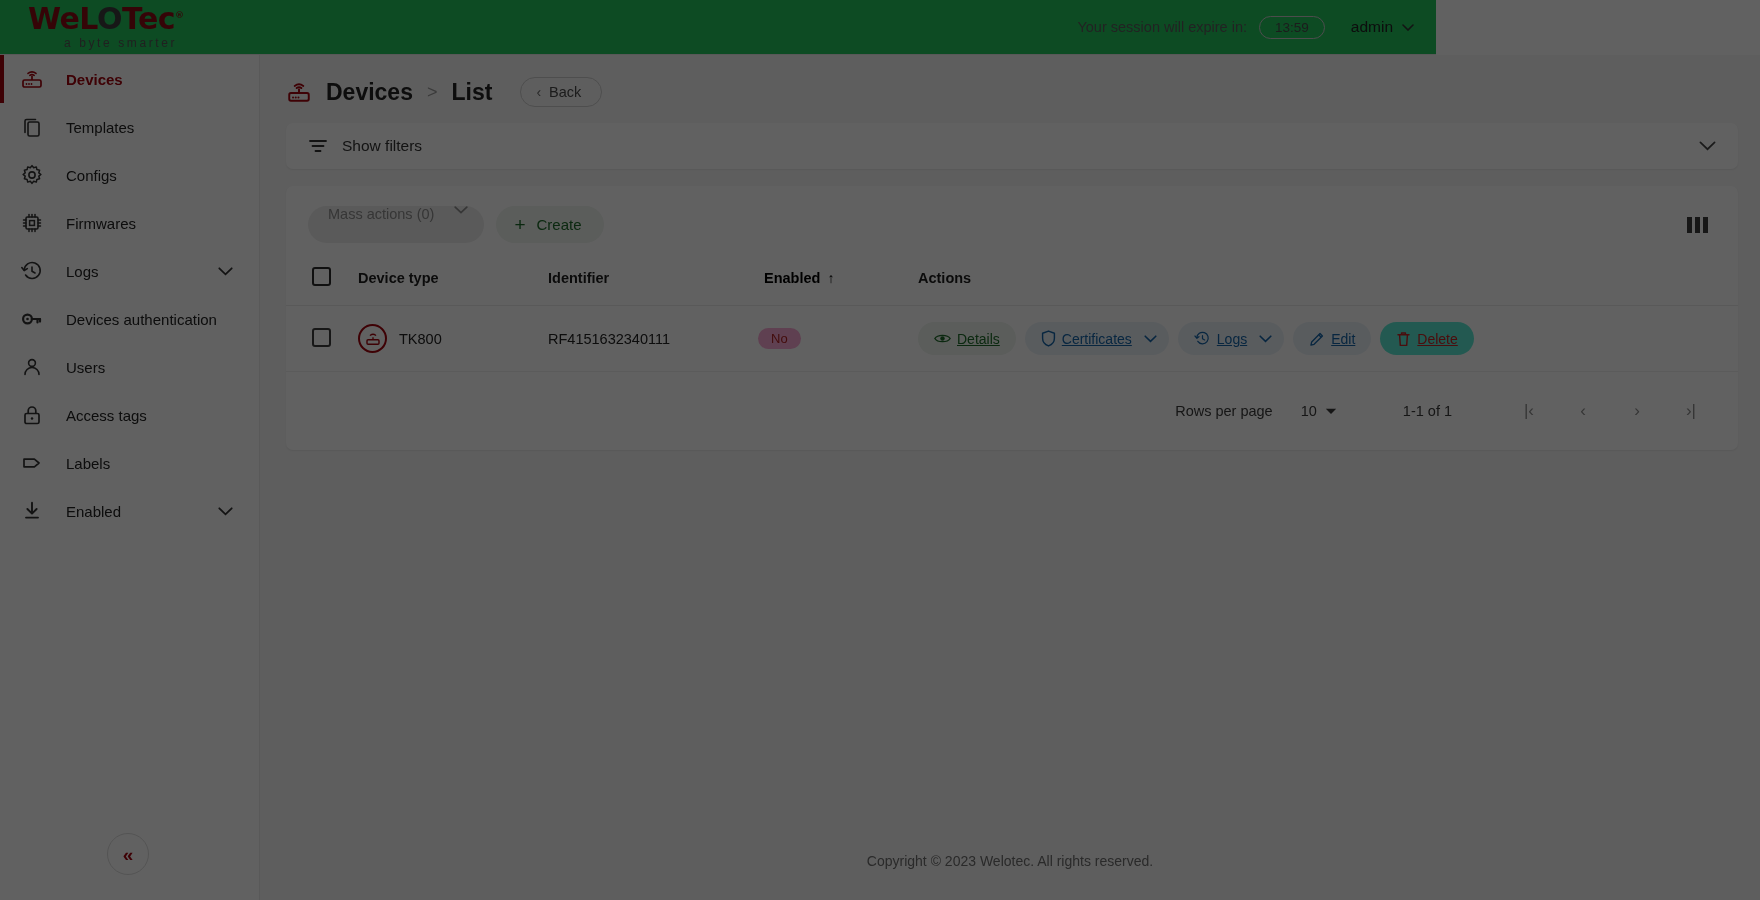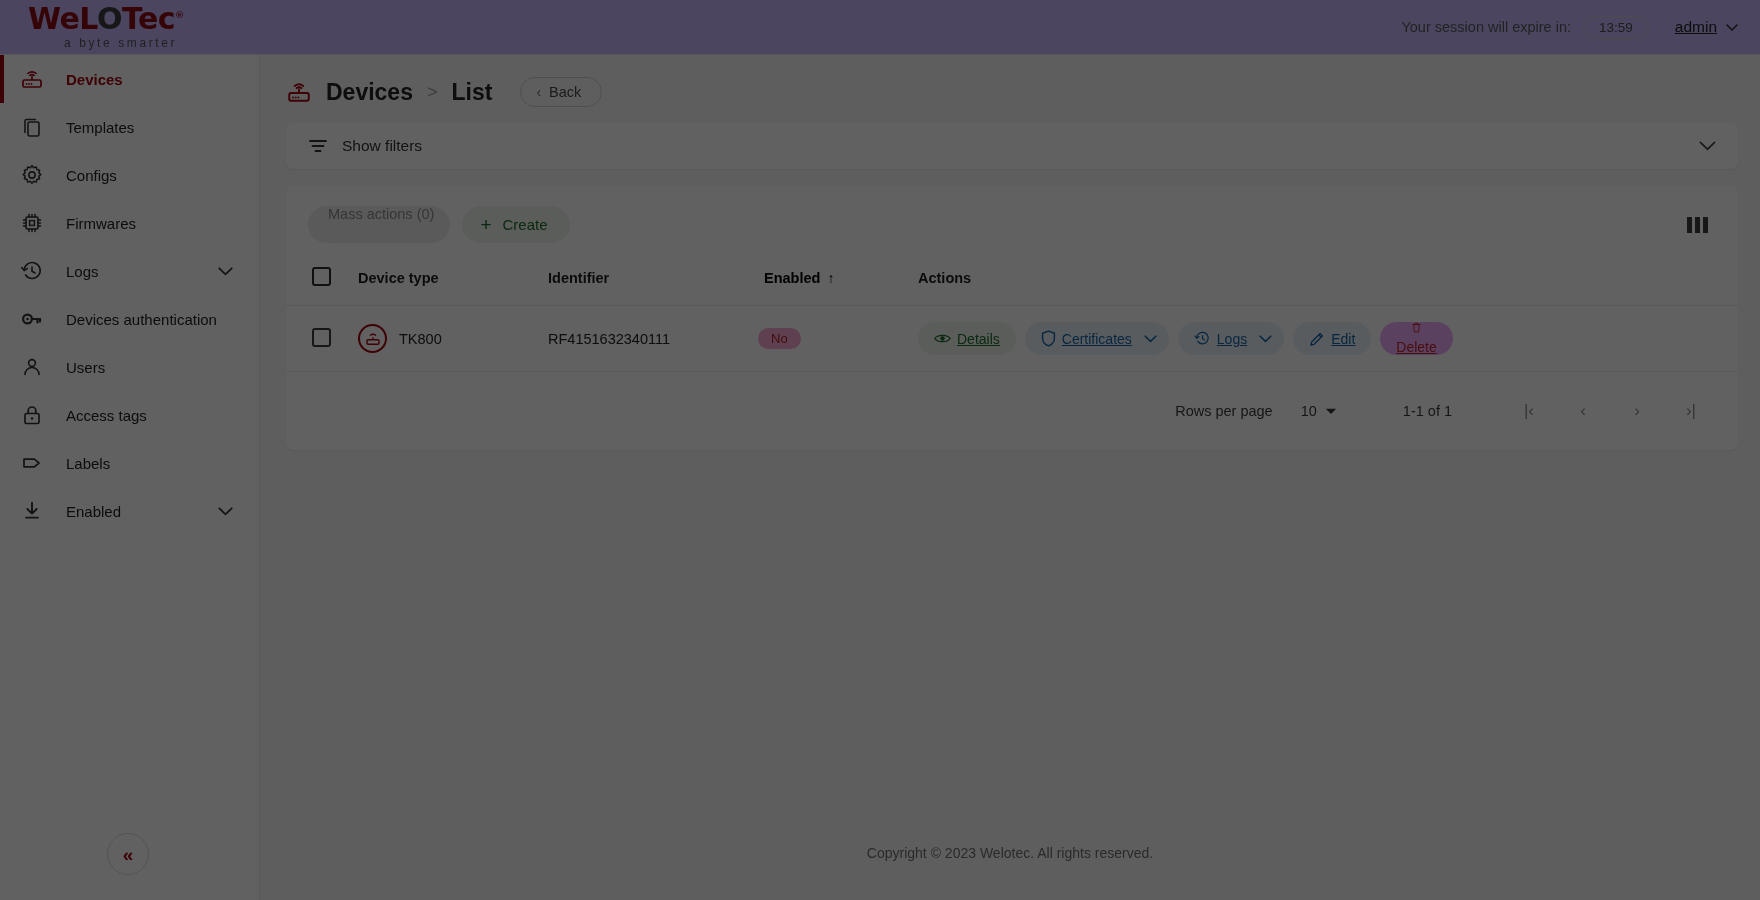--- a/index.html
+++ b/index.html
@@ -19,22 +19,22 @@
   #scrim {
     position: absolute; inset: 0;
     background: rgba(0,0,0,0.62);
     z-index: 50;
     pointer-events: none;
   }
 
   
   .topbar {
     position: absolute; top: 0; left: 0;
-    width: 1760px; height: 55px;
-    background: #c4b5fd;
+    width: 1436px; height: 55px;
+    background: #22c55e;
     display: flex; align-items: center;
     border-bottom: 1px solid #e8e8e8;
     z-index: 5;
   }
   .logo-wrap {
     width: 260px; padding-left: 28px;
     display: flex; flex-direction: column; align-items: flex-start;
   }
   .logo-main {
     font-size: 30px; font-weight: 700; letter-spacing: -0.5px;
@@ -53,21 +53,21 @@
     margin-left: auto; display: flex; align-items: center; gap: 12px;
     padding-right: 22px;
   }
   .session-label { font-size: 14.5px; color: #5a5a5a; }
   .session-timer {
     border: 1px solid #c9c9c9; border-radius: 14px;
     padding: 3px 15px; font-size: 13.5px; color: #4a4a4a;
   }
   .user-menu {
     display: flex; align-items: center; gap: 9px;
-    margin-left: 14px; font-size: 15.5px; color: #222; text-decoration: underline;
+    margin-left: 14px; font-size: 15.5px; color: #222;
   }
   .chev-sm { width: 12px; height: 7px; }
 
   
   .sidebar {
     position: absolute; top: 55px; left: 0;
     width: 260px; height: 845px;
     background: #ffffff;
     border-right: 1px solid #eaeaea;
     z-index: 5;
@@ -141,21 +141,21 @@
   }
   .tbl-toolbar {
     display: flex; align-items: center;
     padding: 20px 24px 14px 22px;
   }
   .btn-mass {
     background: #ececec; color: #8e8e8e;
     border: none; border-radius: 19px;
     height: 37px; padding: 0 16px 0 20px;
     display: flex; align-items: flex-start; gap: 20px;
-    font-size: 14.5px; cursor: default; flex-direction: column;
+    font-size: 14.5px; cursor: default;
   }
   .btn-create {
     margin-left: 12px;
     background: #eef3ee; color: #1e6b2a;
     border: none; border-radius: 19px;
     height: 37px; padding: 0 22px 0 18px;
     display: flex; align-items: center; gap: 11px;
     font-size: 15px; cursor: pointer;
   }
   .btn-create .plus { font-size: 19px; line-height: 1; font-weight: 500; }
@@ -211,36 +211,36 @@
     border: none; border-radius: 17px; height: 33px;
     display: inline-flex; align-items: center; gap: 6px;
     padding: 0 16px; font-size: 14px; cursor: pointer;
     white-space: nowrap;
     text-decoration: underline;
   }
   .act-details { background: #eef4ee; color: #1e6b2a; }
   .act-cert    { background: #eaf1f8; color: #1565a8; padding-right: 12px; }
   .act-logs    { background: #eaf1f8; color: #1565a8; padding-right: 12px; }
   .act-edit    { background: #eaf1f8; color: #1565a8; }
-  .act-delete  { background: #f0abfc; color: #c02626; flex-direction: column; }
+  .act-delete  { background: #5eead4; color: #c02626; }
 
   .pagination {
     display: flex; align-items: center; justify-content: flex-end;
     gap: 12px; padding: 22px 26px 4px 0; font-size: 14.5px; color: #3b3b3b;
   }
   .rpp-label { margin-right: 16px; }
   .rpp-val { display: flex; align-items: center; gap: 8px; cursor: pointer; }
   .range { margin-left: 54px; margin-right: 44px; }
   .pg-btn {
     width: 42px; height: 34px; display: flex; align-items: center;
     justify-content: center; color: #8d8d8d; font-size: 17px; cursor: pointer;
   }
 
   .footer {
-    position: absolute; bottom: 16px; left: 0; width: 1500px; height: 62px;
+    position: absolute; bottom: 8px; left: 0; width: 1500px; height: 62px;
     display: flex; align-items: center; justify-content: center;
     font-size: 14px; color: #6e6e6e;
   }
 
   svg { display: block; }
 </style>
 </head>
 <body>
 
 <div id="app">

